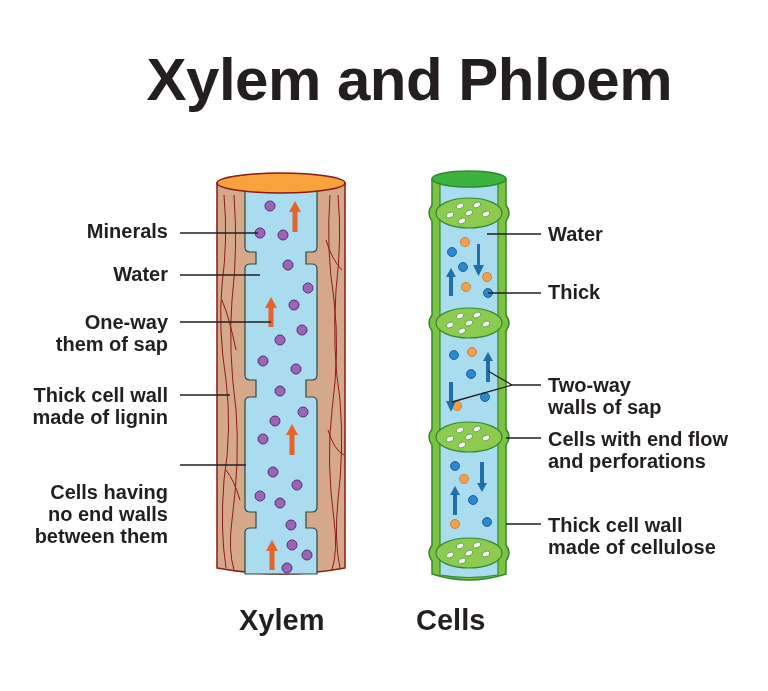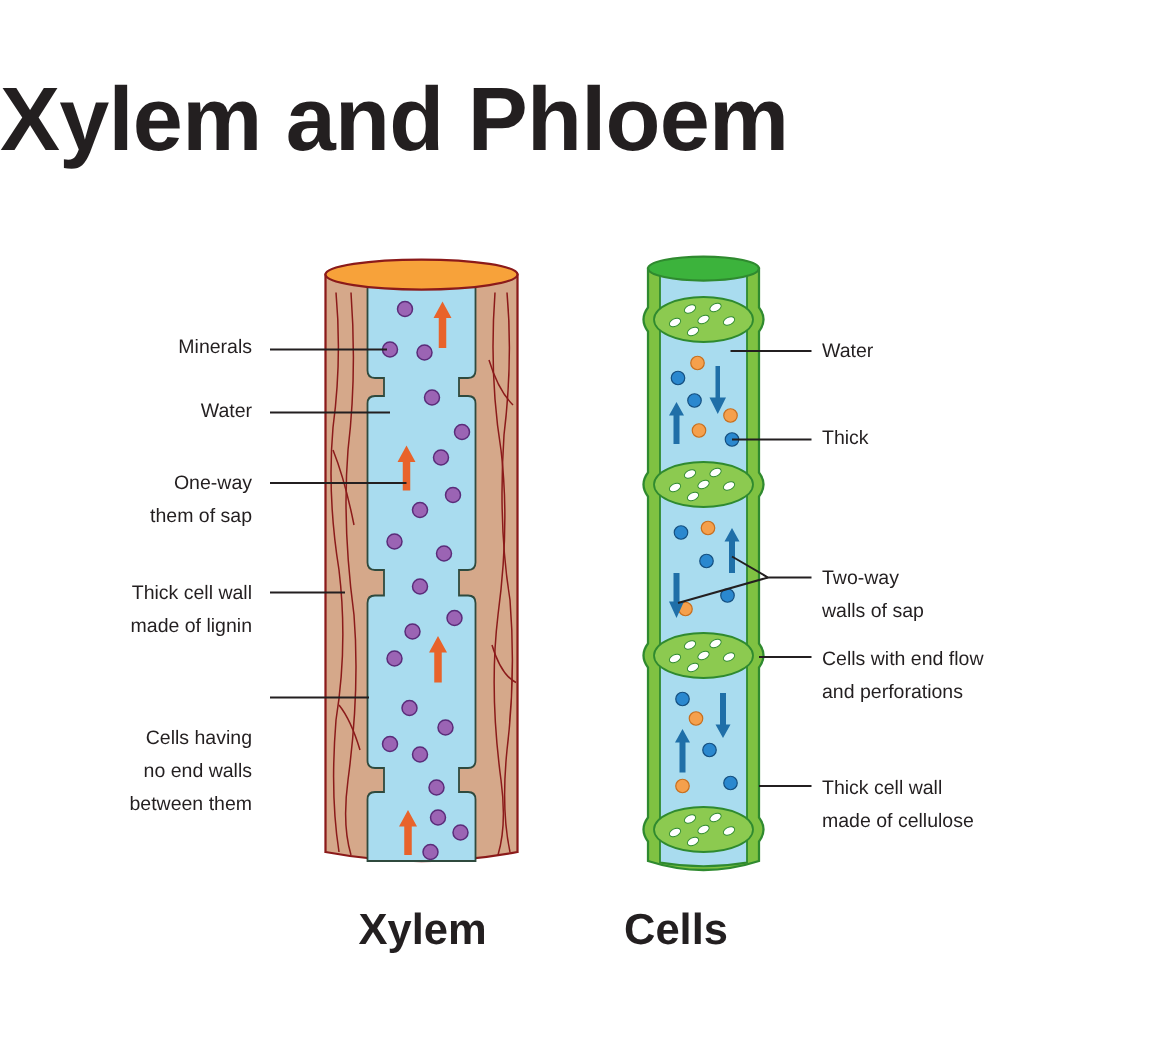--- a/index.html
+++ b/index.html
@@ -1,19 +1,19 @@
 <!DOCTYPE html>
 <html><head>
 <meta charset="utf-8">
 <style>
   html, body { margin:0; padding:0; background:#ffffff; }
   body { width:768px; height:691px; position:relative; overflow:hidden; font-family:"Liberation Sans", sans-serif; color:#231f20; }
-  #title { position:absolute; left:0; top:40px; width:672px; text-align:left; font-size:60px; font-weight:bold; letter-spacing:-0.5px; line-height:80px; }
+  #title { position:absolute; left:0; top:40px; width:672px; text-align:right; font-size:60px; font-weight:bold; letter-spacing:-0.5px; line-height:80px; }
   svg#diagram { position:absolute; left:0; top:0; }
-  .lbl { position:absolute; font-size:13px; font-weight:normal; line-height:22px; white-space:pre-line; }
+  .lbl { position:absolute; font-size:20px; font-weight:bold; line-height:22px; white-space:pre-line; }
   .lbl.left { text-align:right; }
   .lbl.right { text-align:left; }
   .name { position:absolute; font-size:29px; font-weight:bold; top:604px; }
 </style>
 </head>
 <body>
 
 <div id="title">Xylem and Phloem</div>
 
 <svg id="diagram" width="768" height="691" viewBox="0 0 768 691">

